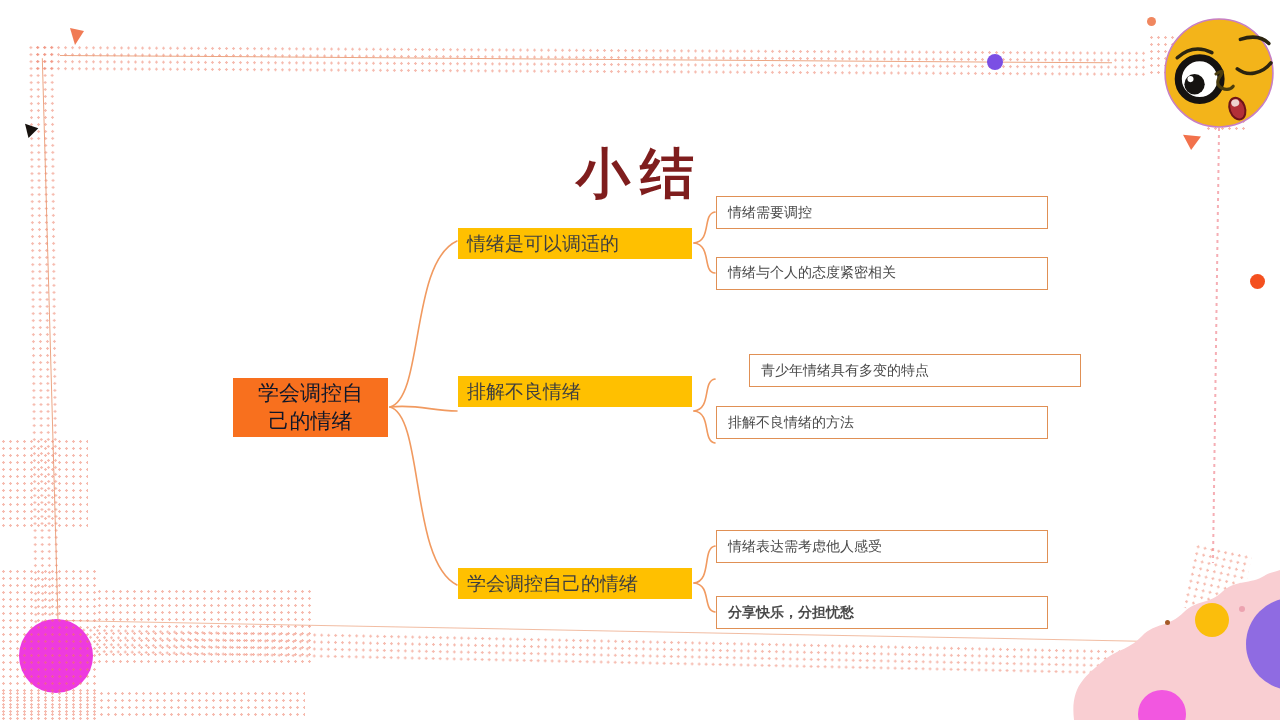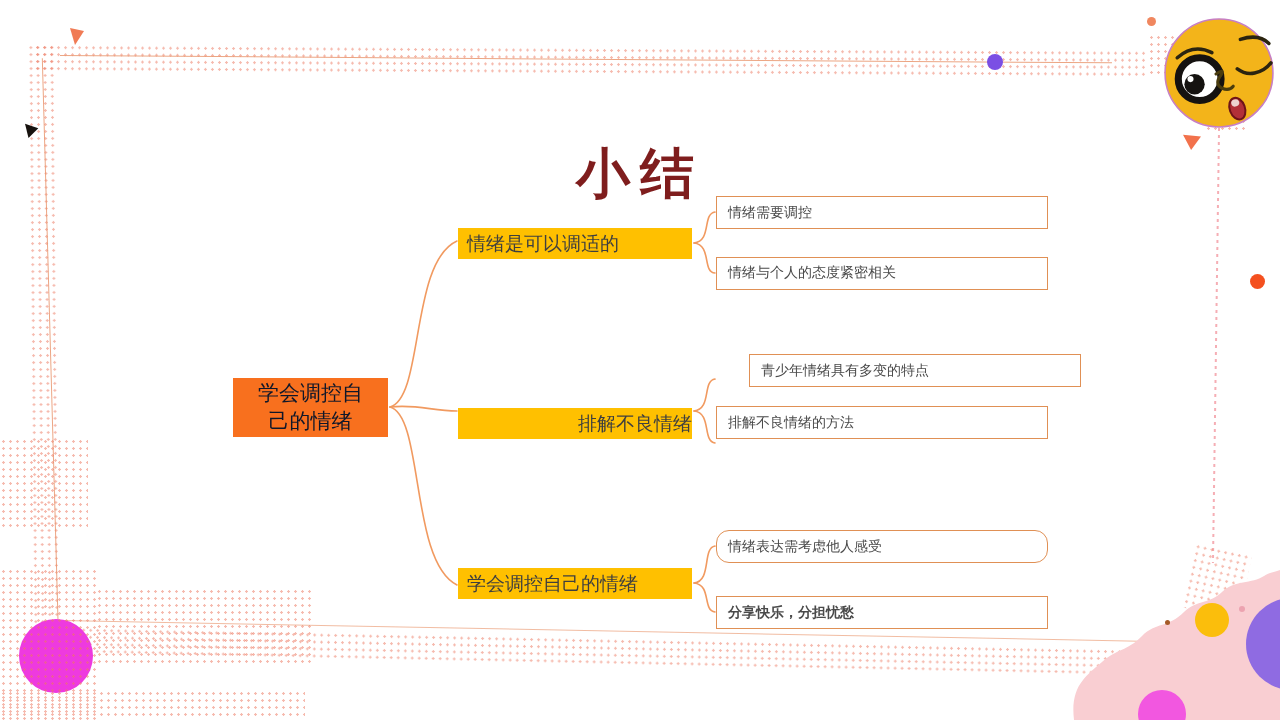--- a/index.html
+++ b/index.html
@@ -108,39 +108,39 @@
     </g>
   </svg>
 
   <div class="root-node">
     <span>学会调控自己的情绪</span>
   </div>
 
   <div class="branch-node" style="top:228px;">
     <span>情绪是可以调适的</span>
   </div>
-  <div class="branch-node" style="top:408px;text-align:right;">
+  <div class="branch-node" style="top:376px;">
     <span>排解不良情绪</span>
   </div>
   <div class="branch-node" style="top:568px;">
     <span>学会调控自己的情绪</span>
   </div>
 
   <div class="leaf-node" style="top:196px;">
     <span>情绪需要调控</span>
   </div>
   <div class="leaf-node" style="top:257px;font-family:Liberation Mono, monospace;">
     <span>情绪与个人的态度紧密相关</span>
   </div>
   <div class="leaf-node" style="top:354px;margin-left:33px;">
     <span>青少年情绪具有多变的特点</span>
   </div>
   <div class="leaf-node" style="top:406px;">
     <span>排解不良情绪的方法</span>
   </div>
-  <div class="leaf-node" style="top:530px;border-radius:13px;">
+  <div class="leaf-node" style="top:530px;">
     <span>情绪表达需考虑他人感受</span>
   </div>
   <div class="leaf-node" style="top:596px;font-weight:bold;">
     <span>分享快乐，分担忧愁</span>
   </div>
 
 </div>
 
 </body></html>

